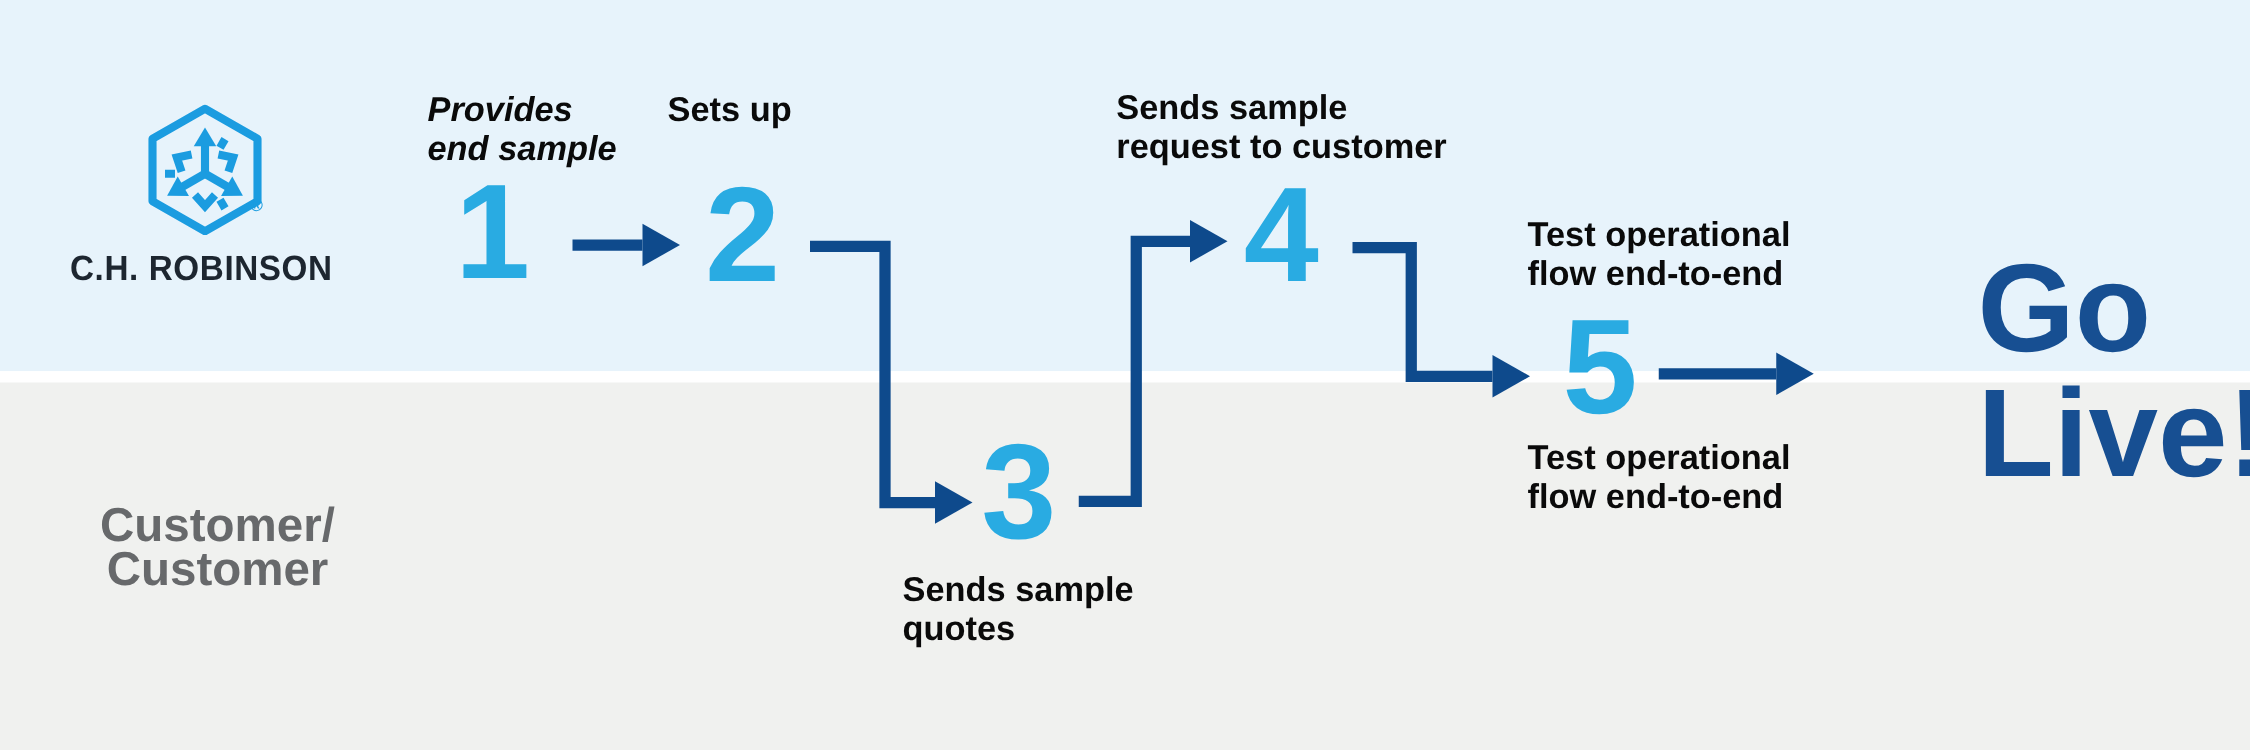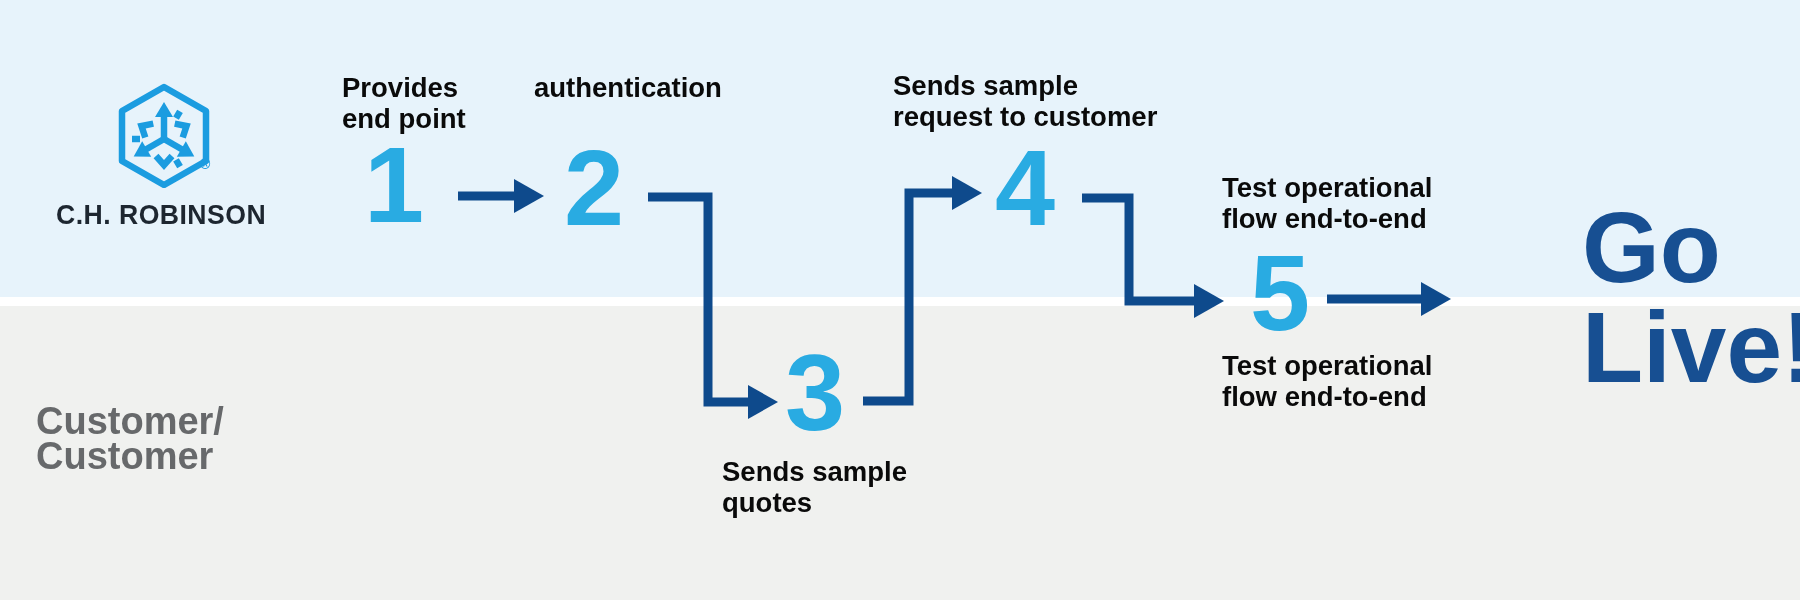--- a/index.html
+++ b/index.html
@@ -20,29 +20,29 @@
   .logo-svg .ln{fill:none;stroke:var(--cyan_logo);stroke-width:6.5;stroke-linecap:butt;}
   .logo-svg .hd{fill:var(--cyan_logo);stroke:none;}
   .registered{position:absolute;left:200px;top:156px;font-size:14px;color:var(--cyan_logo);font-weight:bold;}
   .wordmark{
     position:absolute;left:56px;top:199px;font-size:28px;font-weight:bold;
     color:var(--wordmark);letter-spacing:.5px;white-space:nowrap;
     transform:scaleX(.95);transform-origin:left top;
   }
 
   .customer-label{
-    position:absolute;left:36px;top:404px;width:276px;
+    position:absolute;left:36px;top:404px;width:276px;text-align:center;
     font-size:38px;line-height:35px;font-weight:bold;color:var(--text_gray);
   }
 
   .step-label{
     position:absolute;font-size:27.5px;line-height:31px;font-weight:bold;
     color:var(--text_dark);white-space:nowrap;
   }
-  .lbl-1{left:342px;top:72px;}
+  .lbl-1{left:342px;top:72px;font-style:italic;}
   .lbl-2{left:534px;top:72px;}
   .lbl-3{left:722px;top:456px;}
   .lbl-4{left:893px;top:70px;}
   .lbl-5a{left:1222px;top:172px;}
   .lbl-5b{left:1222px;top:350px;}
 
   .step-num{
     position:absolute;width:140px;text-align:center;
     font-size:108px;line-height:108px;font-weight:bold;color:var(--cyan_number);
   }
@@ -129,24 +129,24 @@
   <div class="registered">®</div>
   <div class="wordmark">C.H. ROBINSON</div>
 
   <div class="customer-label">
     <div>Customer/</div>
     <div>Customer</div>
   </div>
 
   <div class="step-label lbl-1">
     <div>Provides</div>
-    <div>end point</div>
+    <div>end sample</div>
   </div>
   <div class="step-label lbl-2">
-    <div>authentication</div>
+    <div>Sets up</div>
   </div>
   <div class="step-label lbl-3">
     <div>Sends sample</div>
     <div>quotes</div>
   </div>
   <div class="step-label lbl-4">
     <div>Sends sample</div>
     <div>request to customer</div>
   </div>
   <div class="step-label lbl-5a">

